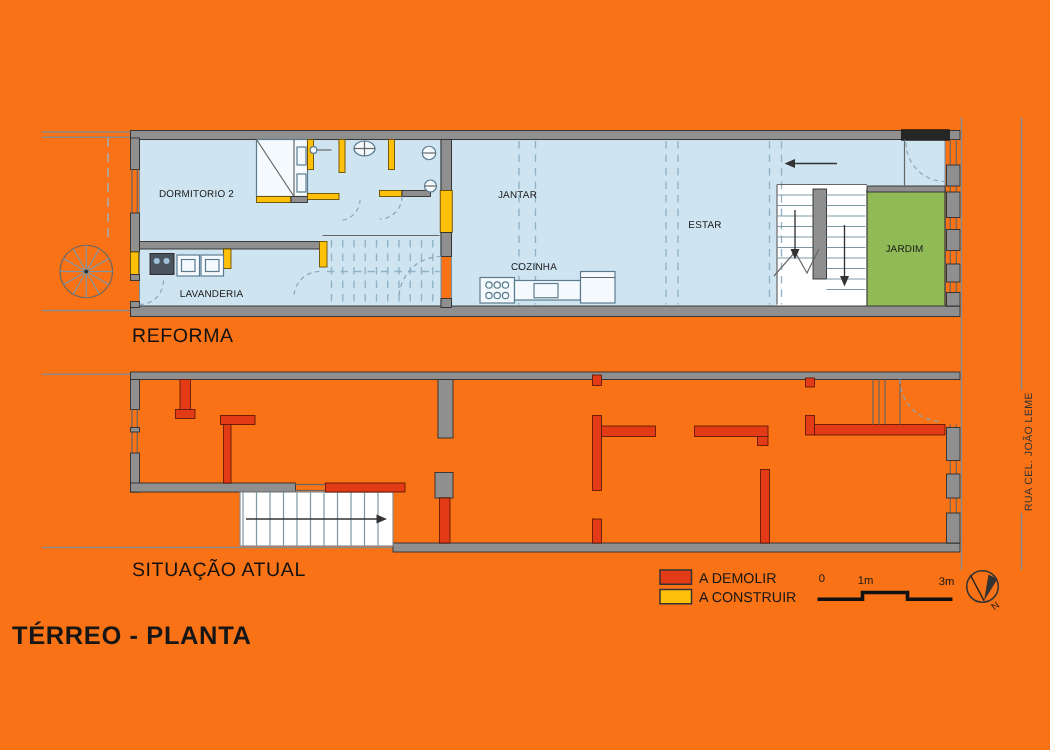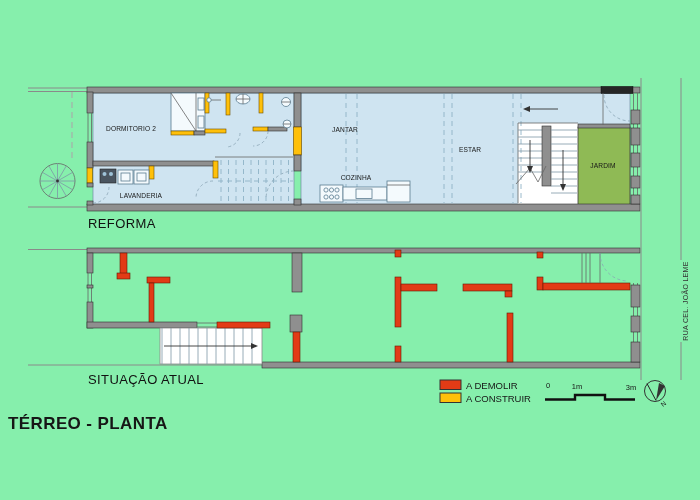--- a/index.html
+++ b/index.html
@@ -1,16 +1,16 @@
 <!DOCTYPE html>
 <html><head>
 <meta charset="utf-8">
 <style>
   html,body{margin:0;padding:0;background:#fff;}
-  .canvas{position:relative;width:700px;height:500px;background:#86efac;overflow:hidden;
+  .canvas{position:relative;width:700px;height:500px;background:#f97316;overflow:hidden;
           font-family:"Liberation Sans", sans-serif;}
   svg{display:block}
   
   .wall{fill:#8f8f8f;stroke:#2e2e2e;stroke-width:.6;}
   .wall-dark{fill:#262626;stroke:#000;stroke-width:.4;}
   .yellow{fill:#ffc00a;stroke:#6b4e00;stroke-width:.6;}
   .red{fill:#e23b16;stroke:#641906;stroke-width:.6;}
   .blue{fill:#cfe4f1;stroke:#6f8fa3;stroke-width:.7;}
   .green{fill:#8fba55;stroke:#3c3c3c;stroke-width:.8;}
   .white{fill:#ffffff;stroke:none;}

